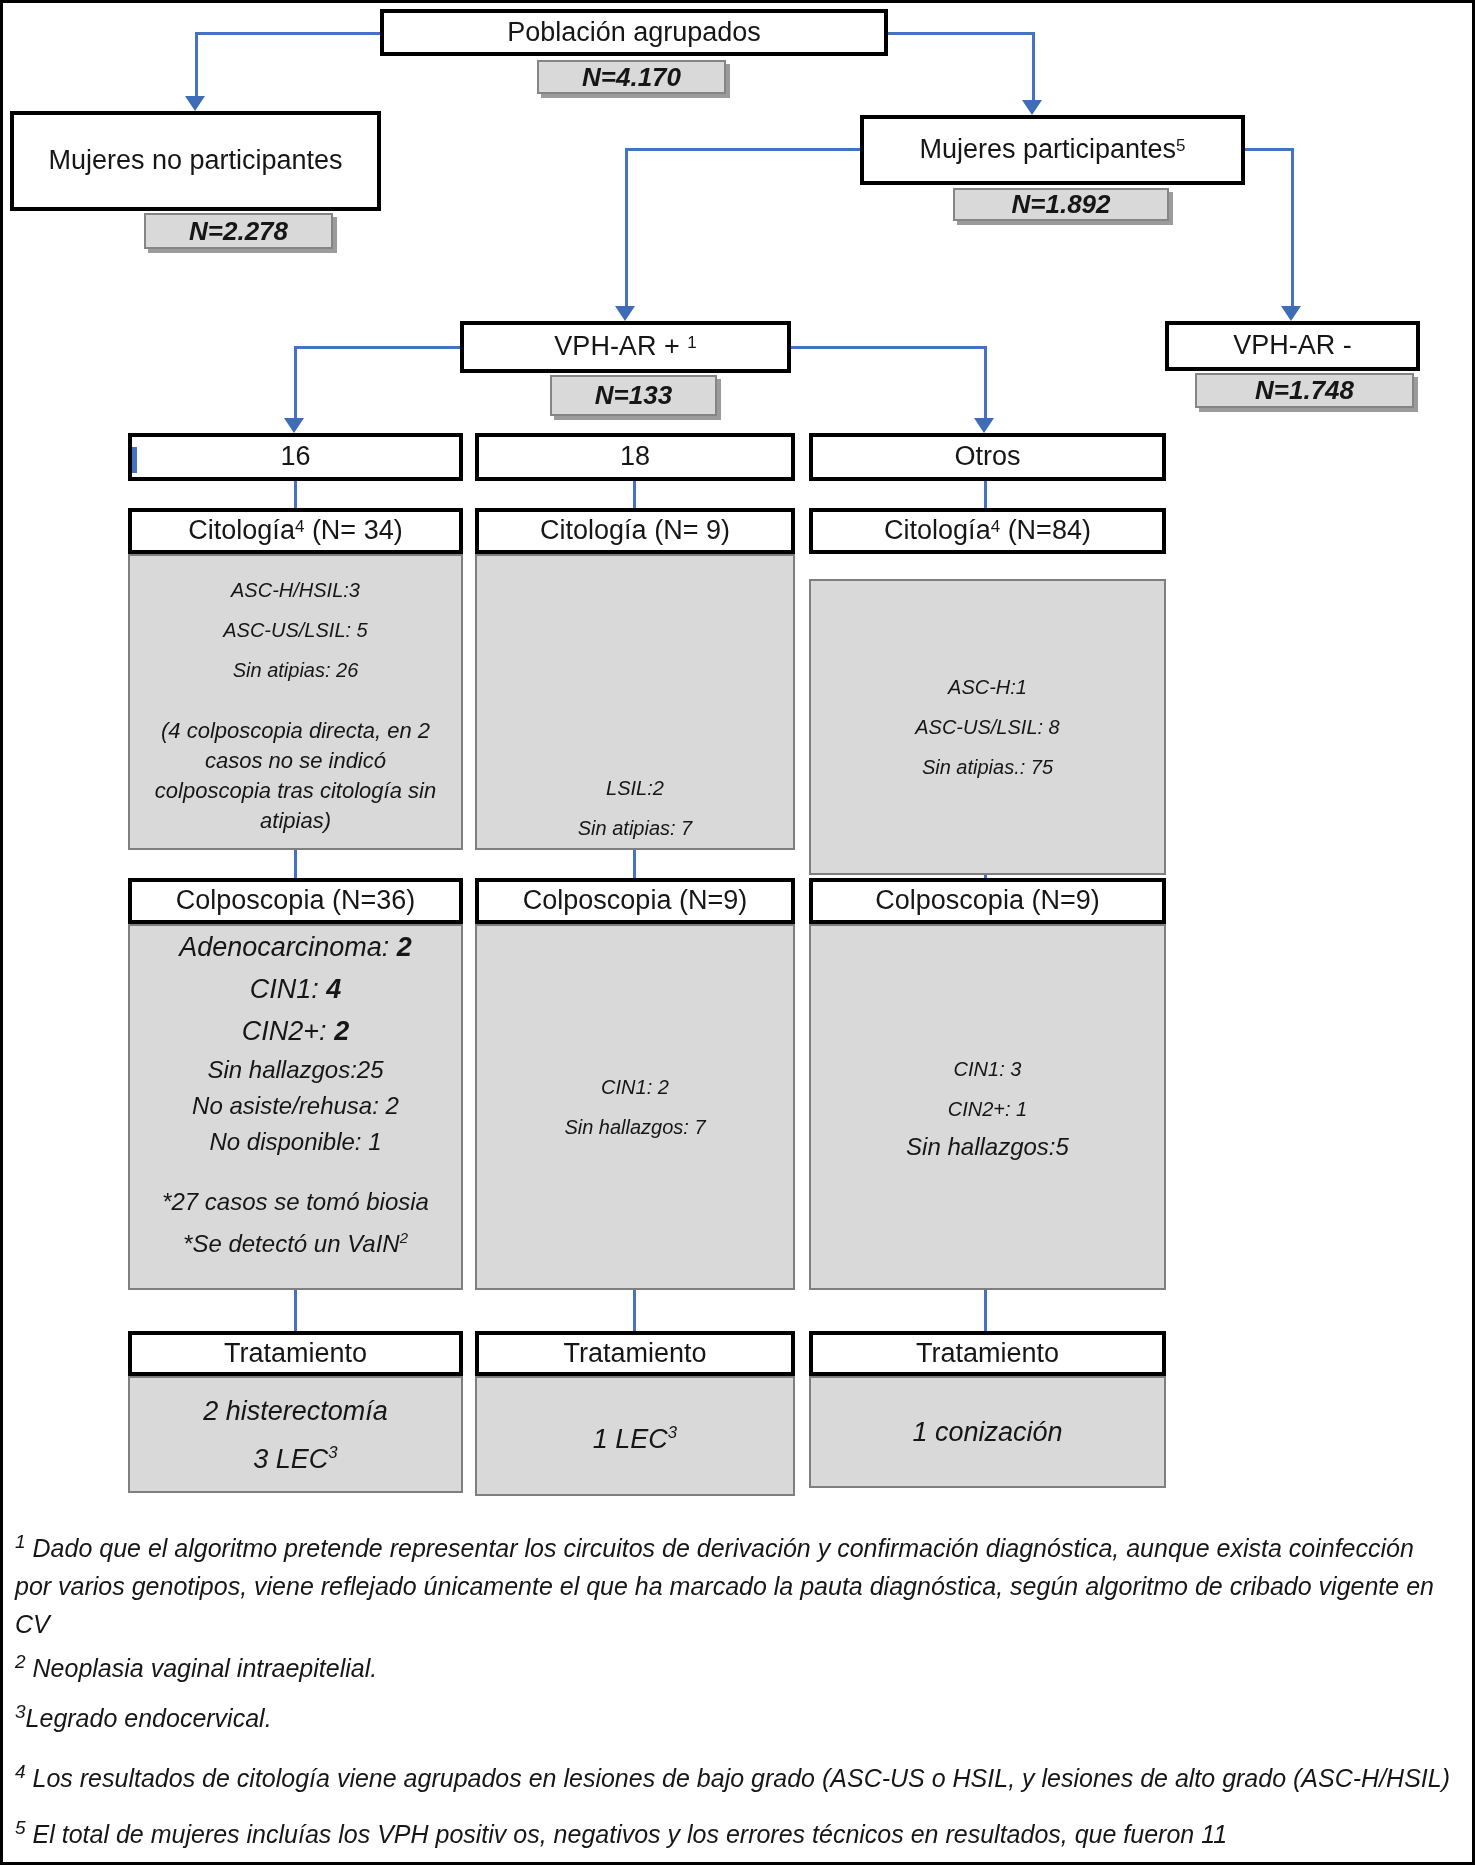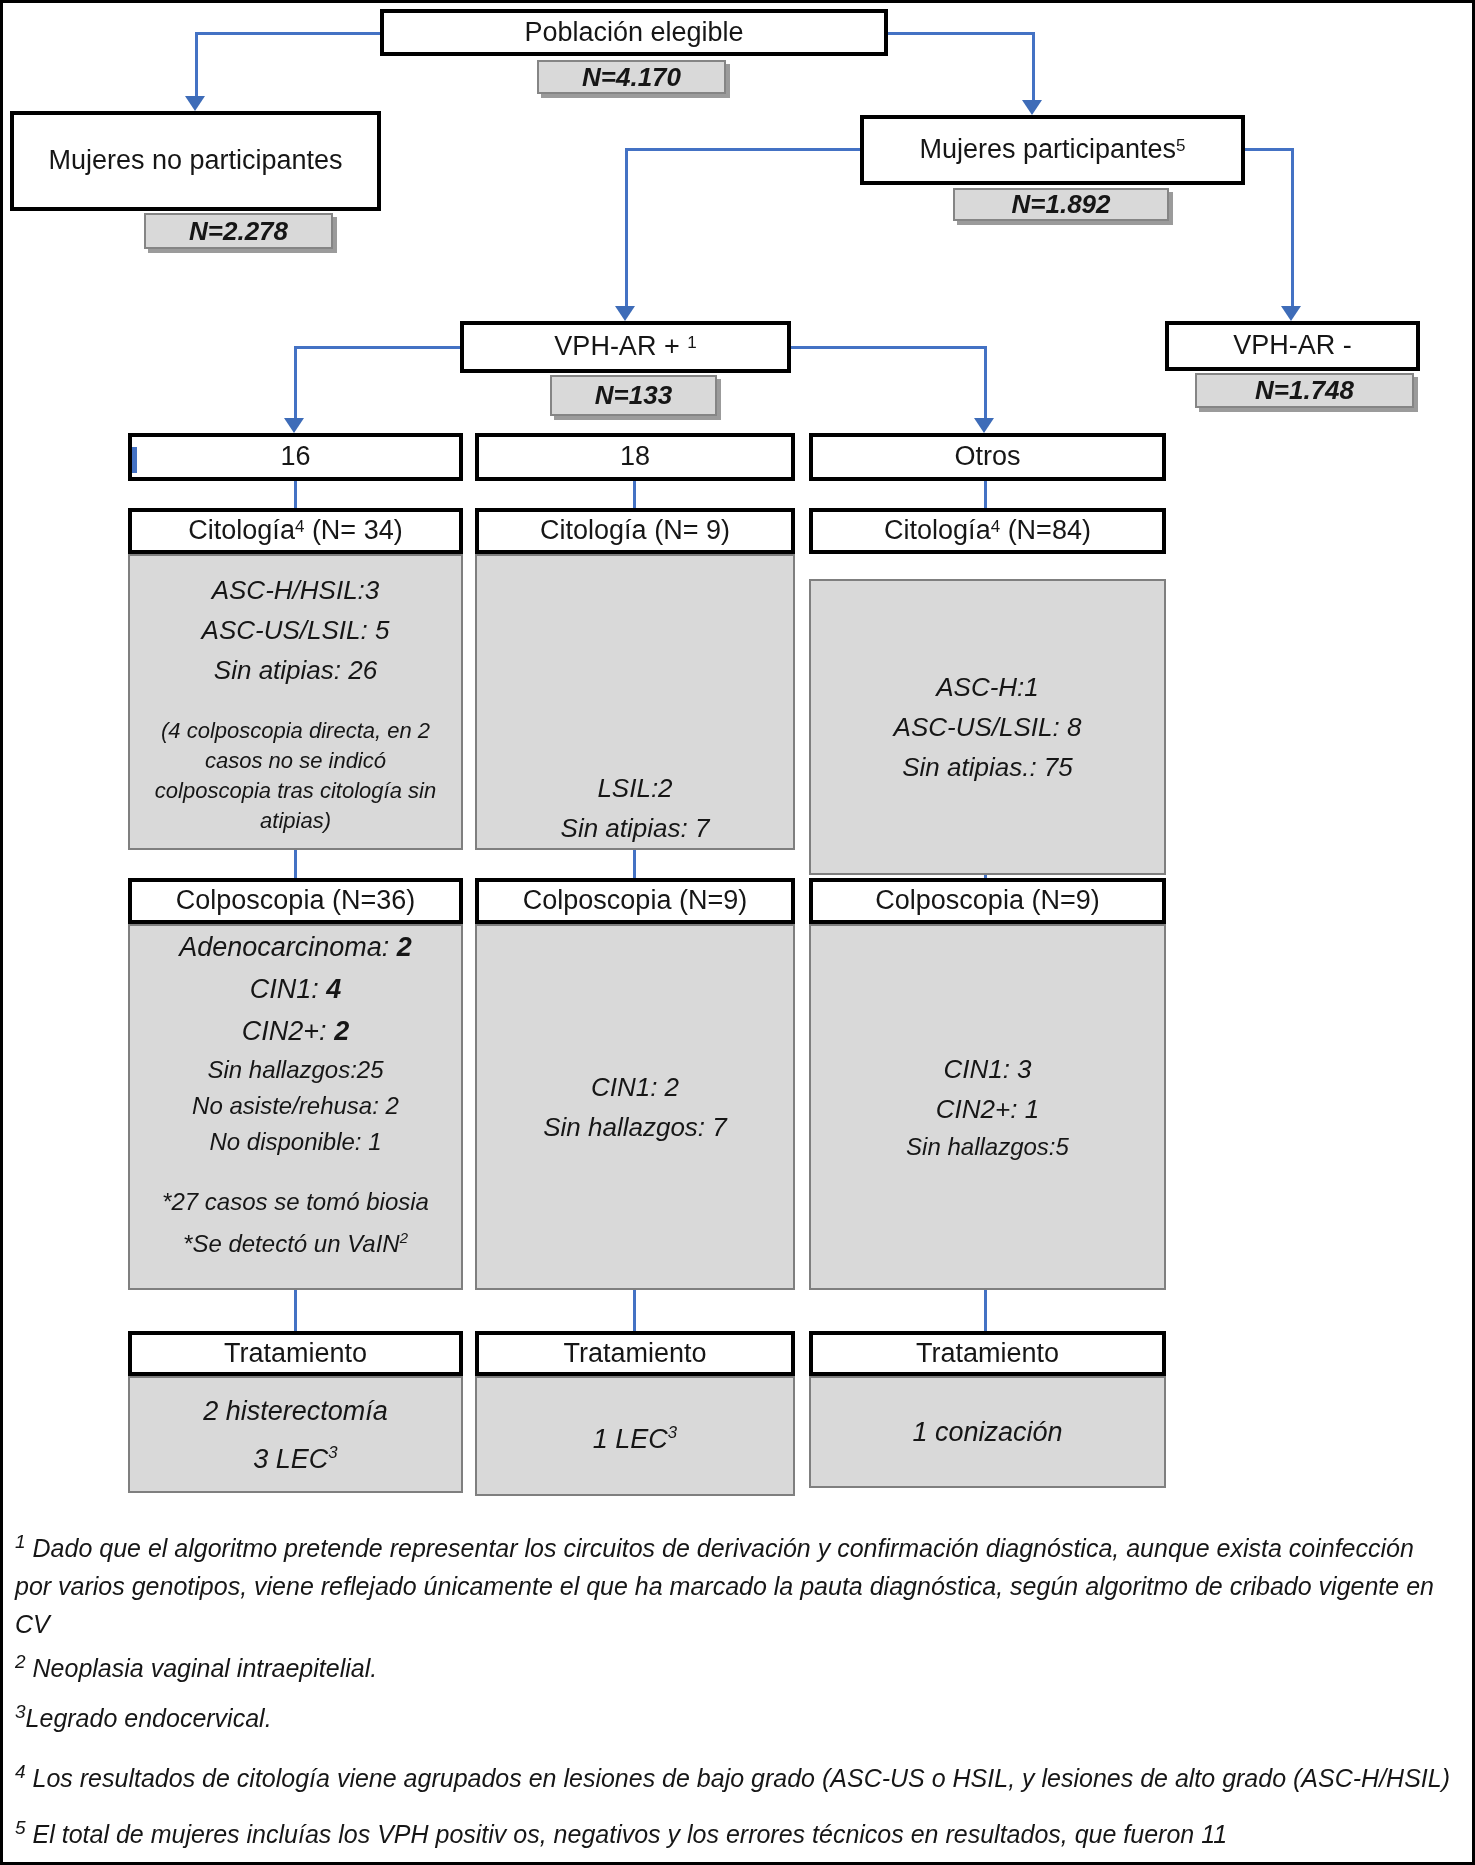--- a/index.html
+++ b/index.html
@@ -13,21 +13,21 @@
         display:flex;align-items:center;justify-content:center;
         font-style:italic;font-weight:bold;font-size:26px;}
   .gbody{background:#D9D9D9;border:2px solid #7f7f7f;font-style:italic;text-align:center;}
   .flexmid{display:flex;flex-direction:column;align-items:center;justify-content:center;}
   .hline{height:3px;background:#4472C4;}
   .vline{width:3px;background:#4472C4;}
   .tick{background:#4472C4;}
   .arrow{width:0;height:0;border-left:10px solid transparent;
          border-right:10px solid transparent;border-top:15px solid #3E6CB8;}
   .big-line{font-size:27px;line-height:42px;}
-  .mid-line{font-size:26px;line-height:40px;font-style:italic;}
+  .mid-line{font-size:20px;line-height:40px;font-style:italic;}
   .sm-line{font-size:24px;line-height:36px;}
   .note{font-size:22px;line-height:30px;padding:0 16px;}
   .cyt1{padding-top:14px;}
   .colp1{}
   .trt-line{font-size:27px;line-height:42px;}
   sup{font-size:0.62em;}
   .hdr-sup{font-size:17px;vertical-align:7px;}
   .fn{position:absolute;left:12px;right:10px;font-style:italic;font-size:25px;
       line-height:38px;text-align:left;}
   .fn sup{font-size:19px;}
@@ -71,21 +71,21 @@
   <div class="abs vline" style="left:630px;top:847px;height:28px;"></div>
   <div class="abs vline" style="left:981px;top:847px;height:28px;"></div>
 
   <div class="abs vline" style="left:291px;top:1287px;height:41px;"></div>
   <div class="abs vline" style="left:630px;top:1287px;height:41px;"></div>
   <div class="abs vline" style="left:981px;top:1287px;height:41px;"></div>
 
   <div class="abs tick" style="left:129px;top:444px;width:5px;height:26px;z-index:3;"></div>
 
   <div class="abs wbox" style="left:377px;top:6px;width:508px;height:47px;">
-    <span>Población elegible</span>
+    <span>Población agrupados</span>
   </div>
   <div class="abs nbox" style="left:534px;top:57px;width:189px;height:34px;">
     <span>N=4.170</span>
   </div>
 
   <div class="abs wbox" style="left:7px;top:108px;width:371px;height:100px;">
     <span>Mujeres no participantes</span>
   </div>
   <div class="abs nbox" style="left:93px;top:210px;width:189px;height:36px;margin-left:48px;">
     <span>N=2.278</span>

